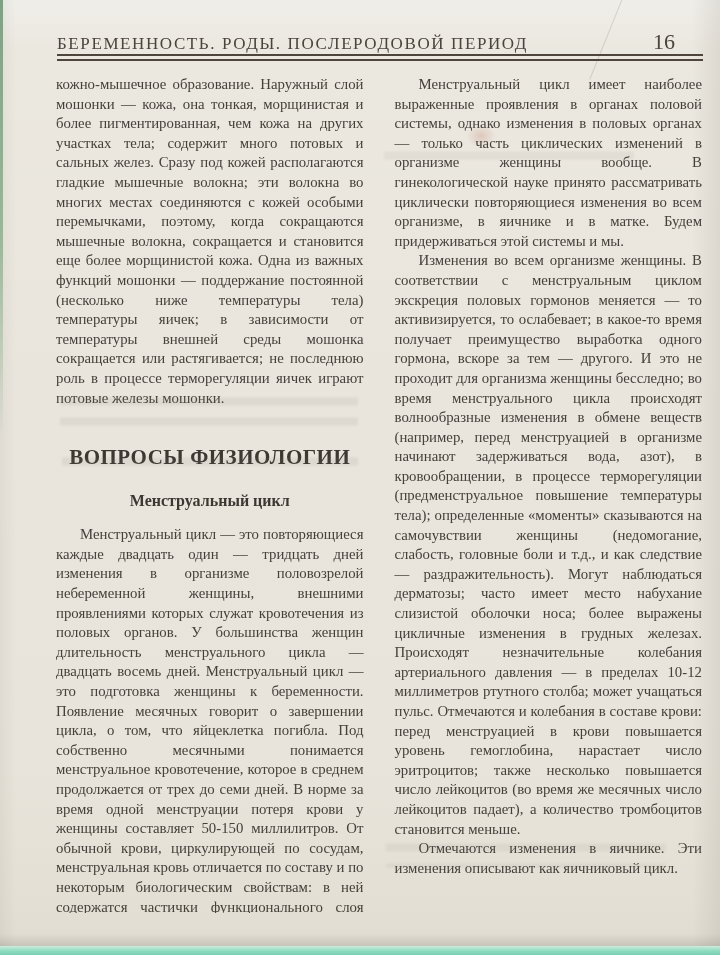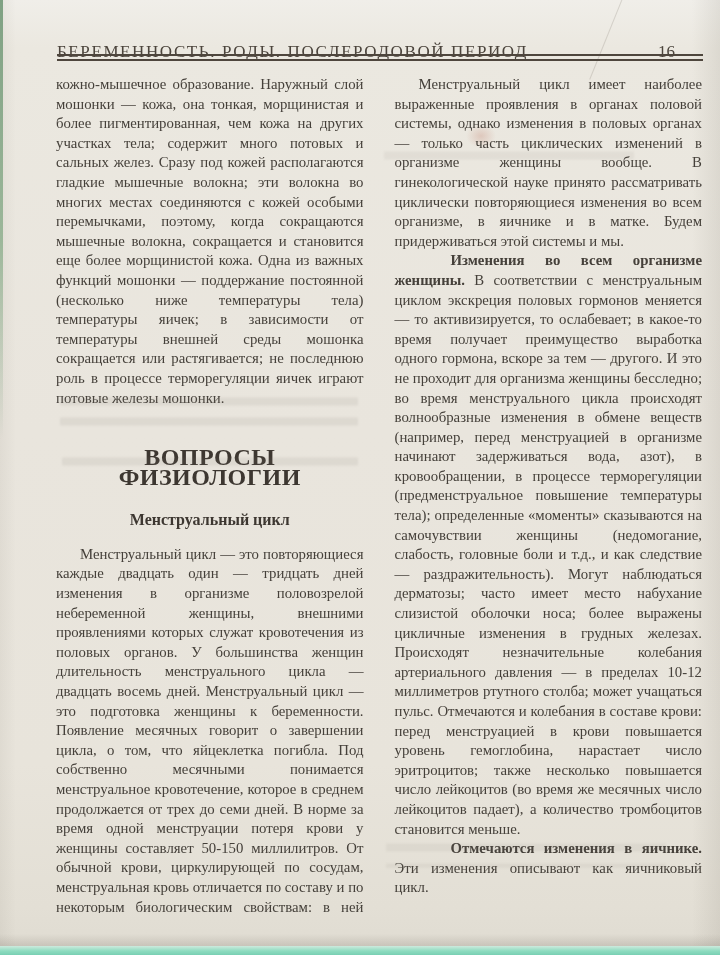--- a/index.html
+++ b/index.html
@@ -25,35 +25,35 @@
   .edge-bottom{position:absolute;left:0;bottom:0;width:100%;height:9px;
     background:linear-gradient(180deg,#cdeadd 0%,#8edcc0 55%,#79cfb3 100%);}
   .crease{position:absolute;top:-12px;right:112px;width:1px;height:95px;
     background:rgba(120,110,98,0.22);transform:rotate(22deg);}
   .stain{position:absolute;left:466px;top:124px;width:30px;height:24px;
     background:radial-gradient(ellipse at center,rgba(189,118,98,0.28) 0%,rgba(189,118,98,0) 70%);}
 
   .header{position:absolute;top:29px;left:57px;right:17px;
     display:flex;justify-content:space-between;align-items:baseline;}
   .header-title{font-size:17px;letter-spacing:1.6px;color:#4b443c;white-space:nowrap;}
-  .header-page{font-size:17px;color:#4b443c;margin-right:28px;margin-top:13px;}
+  .header-page{font-size:22px;color:#4b443c;margin-right:28px;}
   .rule{position:absolute;top:54px;left:57px;right:17px;height:3px;
     border-top:2px solid #4e463d;border-bottom:2px solid #4e463d;}
 
   .columns{position:absolute;top:75px;left:56px;right:18px;height:838px;
     display:flex;gap:31px;overflow:hidden;justify-content:flex-end;}
   .col{flex:1;min-width:0;text-align:justify;
     font-size:14.8px;line-height:19.6px;color:#45403a;}
   .col p{margin:0;text-indent:24px;}
   .col p.cont{text-indent:0;}
-  .section-heading{text-align:center;font-weight:bold;font-size:24px;
+  .section-heading{text-align:center;font-weight:bold;font-size:21px;
     letter-spacing:0.5px;color:#3d3731;margin:40px 0 16px 0;}
   .subsection-heading{text-align:center;font-weight:bold;font-size:16px;
     color:#3d3731;margin:23px 0 15px 0;}
-  .lead{font-weight:bold;margin-left:32px;}
+  .lead{font-weight:normal;}
 
   .ghost{position:absolute;opacity:0.12;filter:blur(1px);pointer-events:none;
     background:repeating-linear-gradient(180deg,
       rgba(122,117,108,0) 0px,rgba(122,117,108,0) 5px,
       rgba(122,117,108,0.9) 6px,rgba(122,117,108,0.9) 13px,
       rgba(122,117,108,0) 14px,rgba(122,117,108,0) 20px);}
   .ghost-1{left:60px;top:392px;width:298px;height:36px;}
   .ghost-2{left:62px;top:452px;width:296px;height:18px;}
   .ghost-3{left:384px;top:146px;width:250px;height:16px;opacity:0.09;}
   .ghost-4{left:386px;top:838px;width:280px;height:30px;opacity:0.09;}

